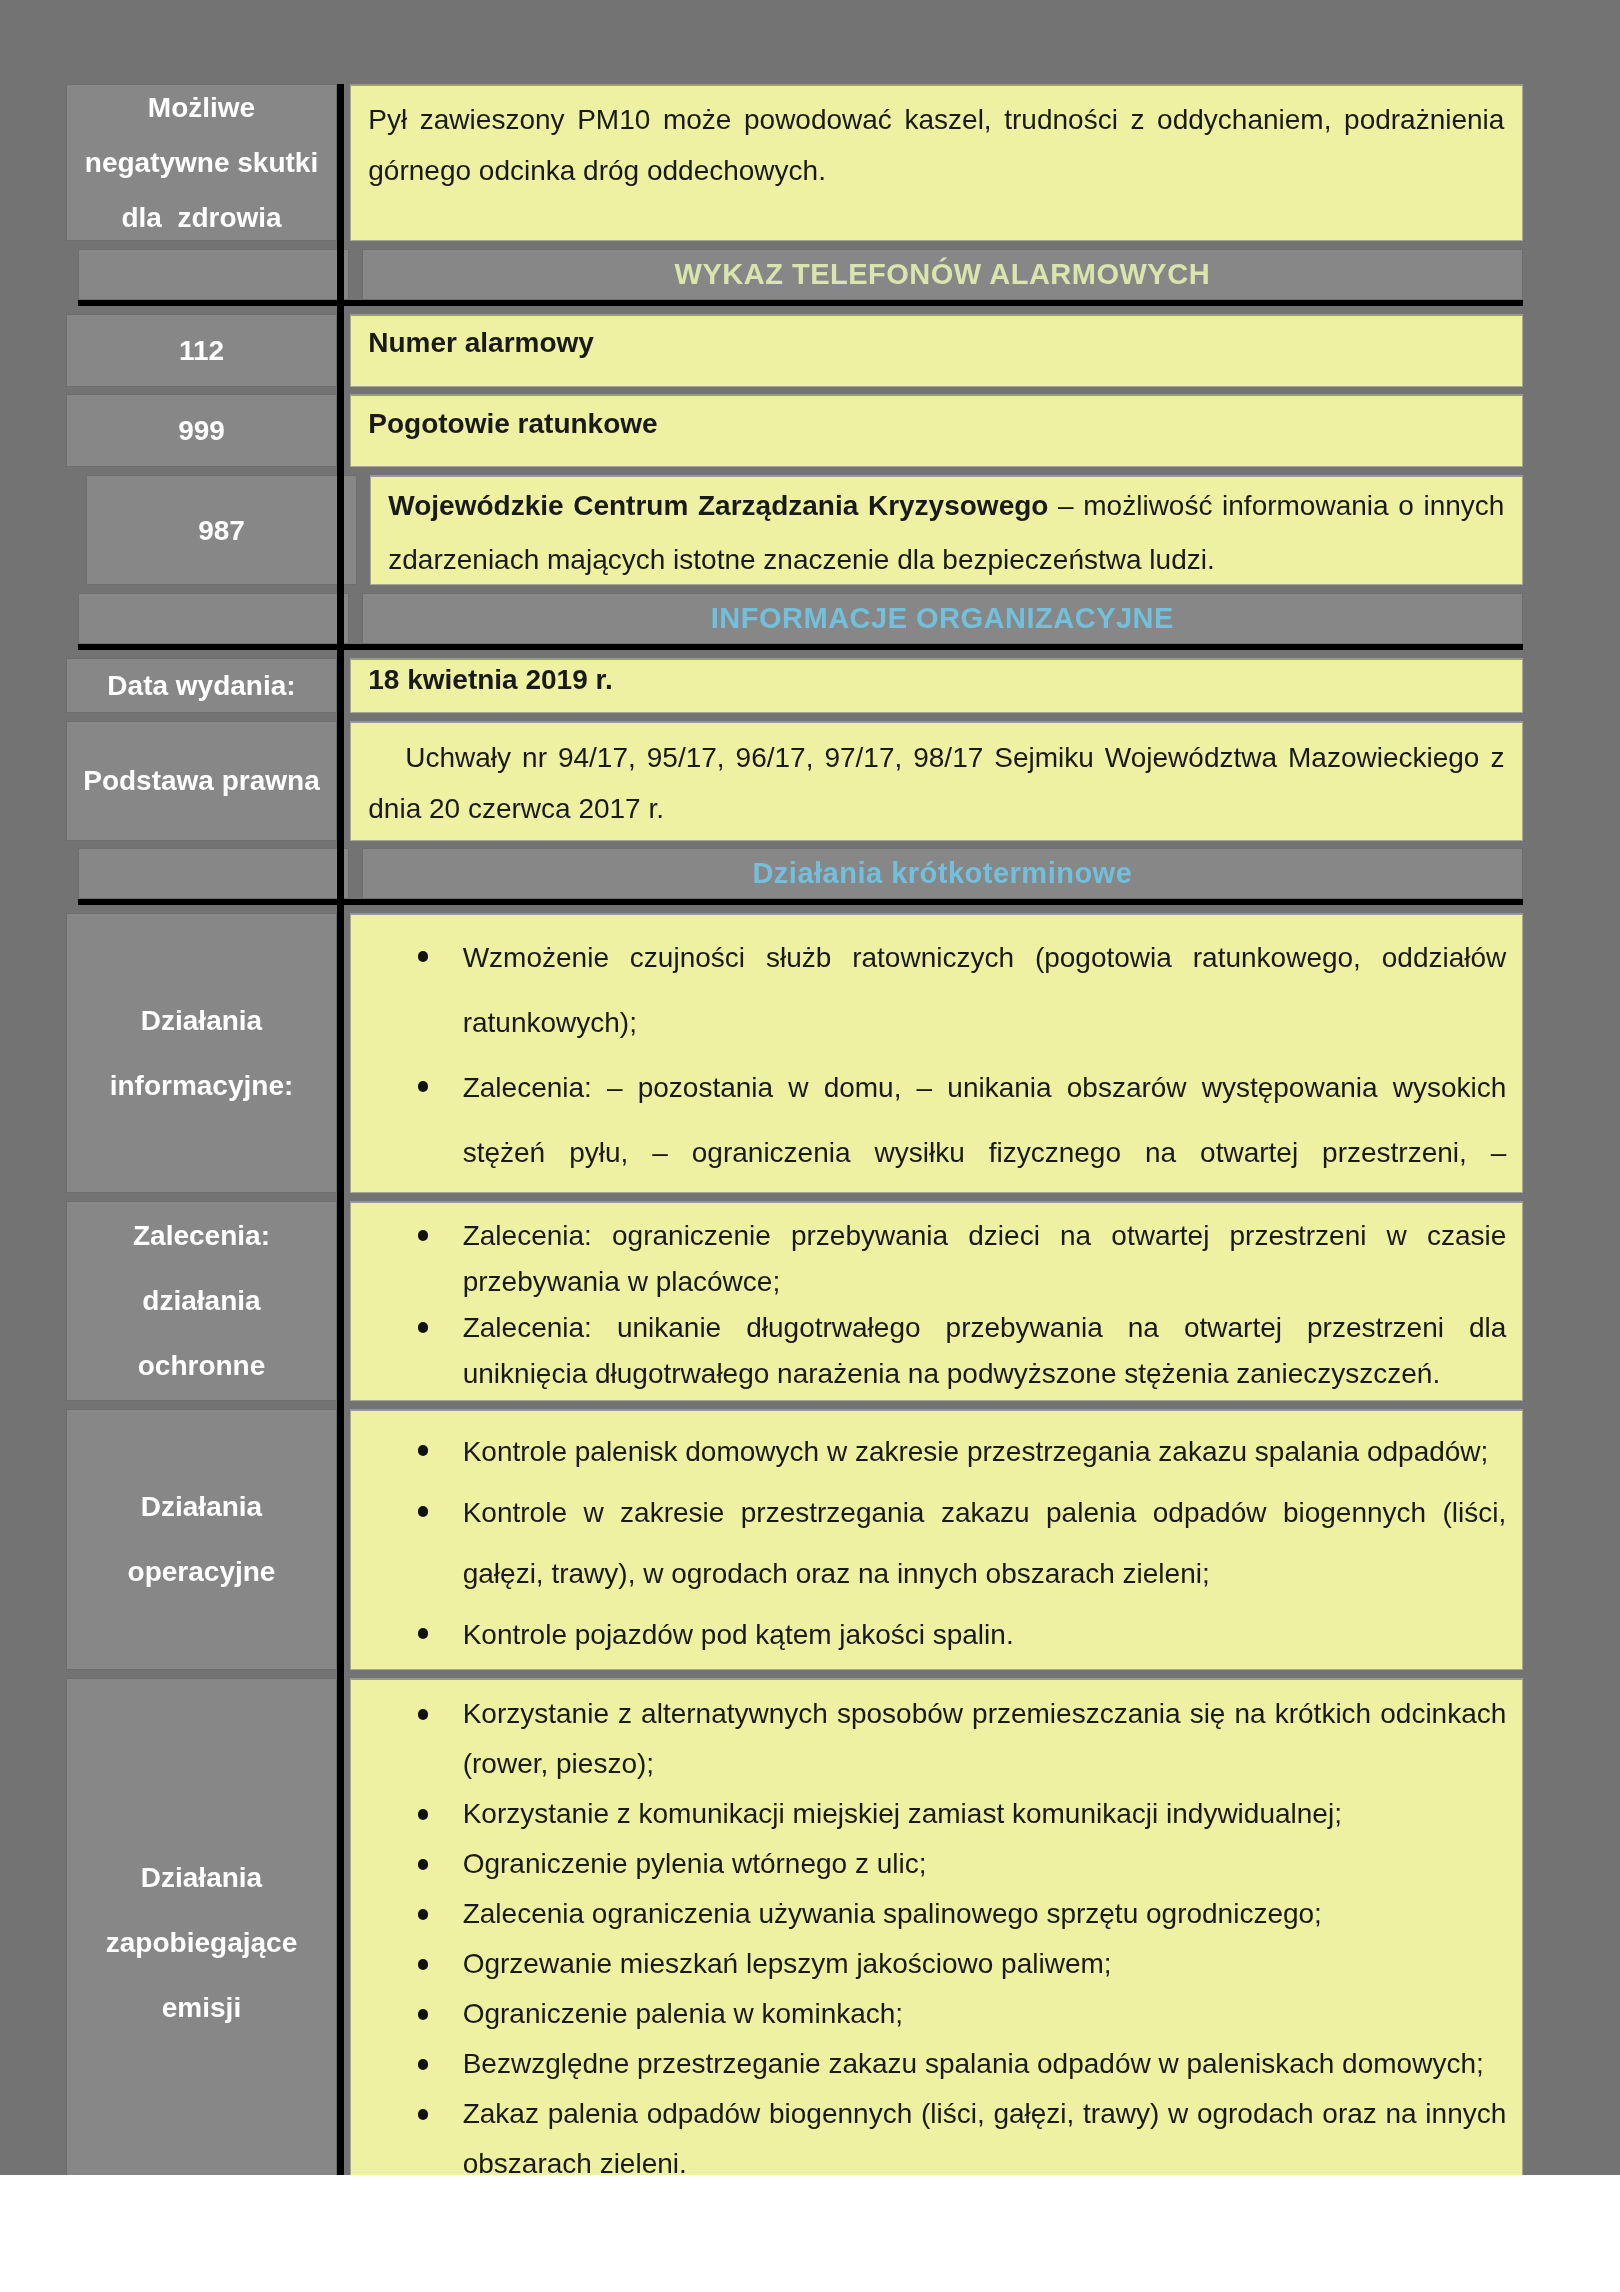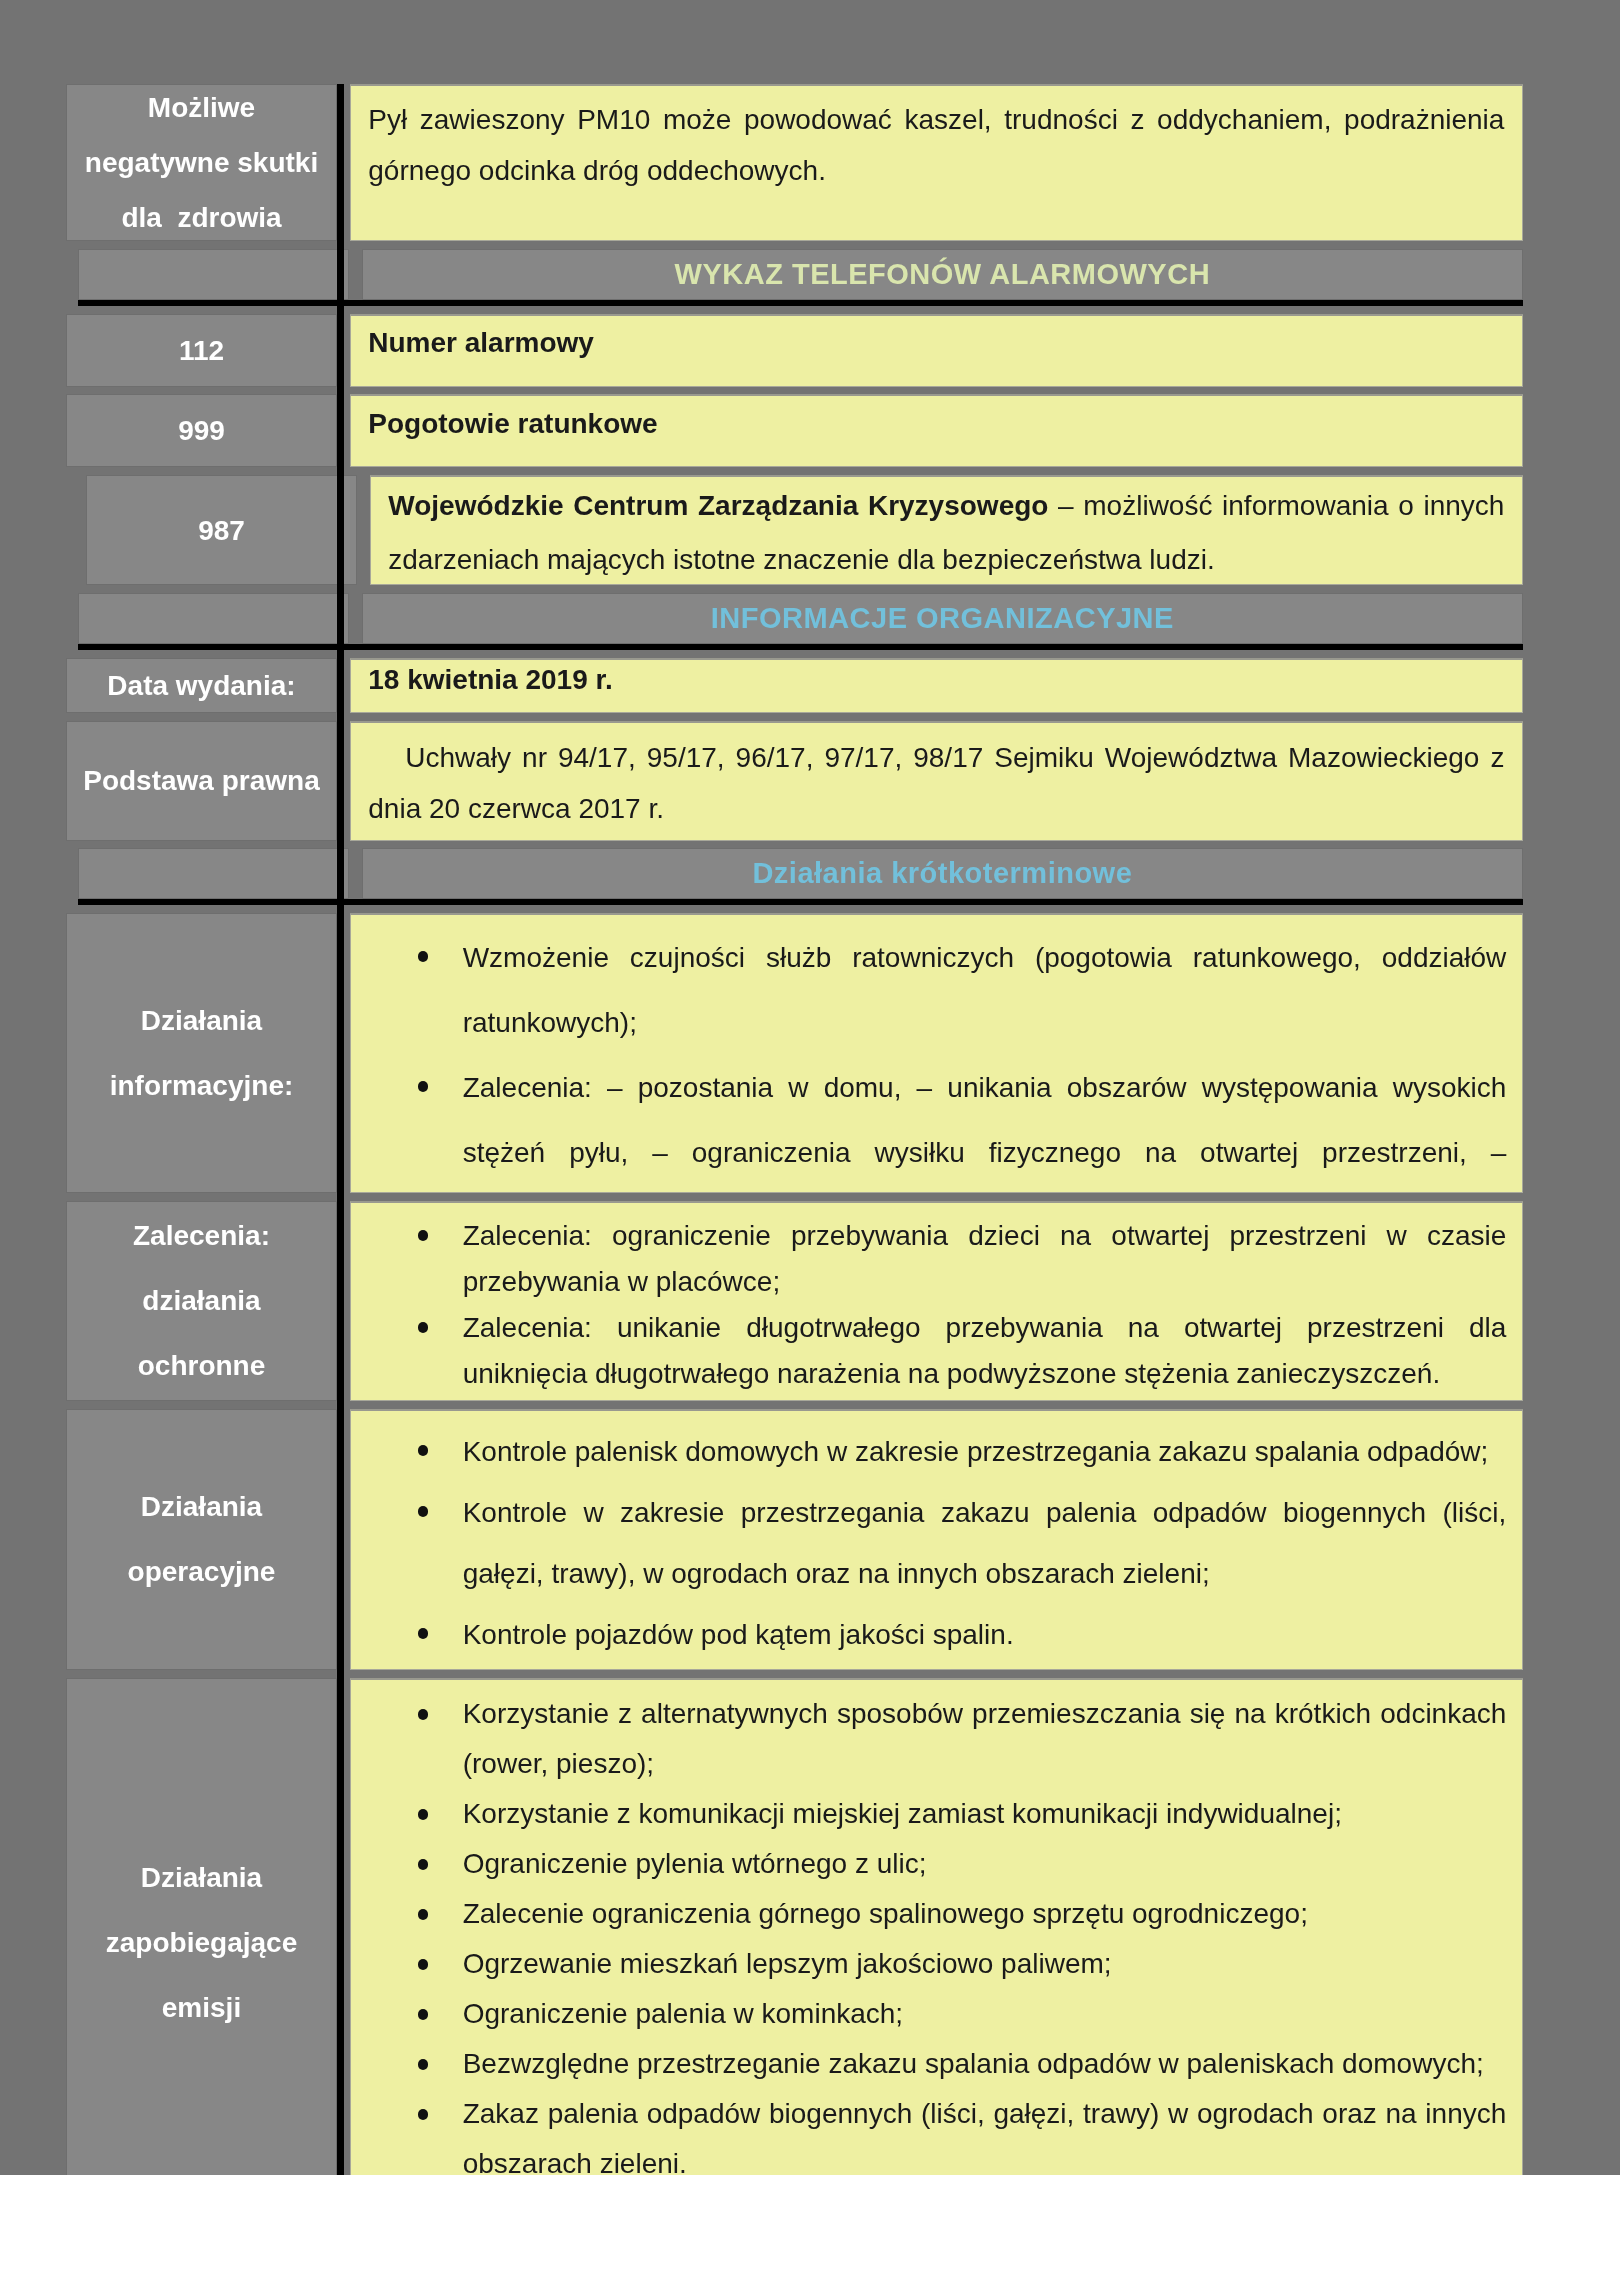--- a/index.html
+++ b/index.html
@@ -261,21 +261,21 @@
         <div class="bullet-item lh51">
             <span class="dot"></span>
             <span class="btxt">Korzystanie z komunikacji miejskiej zamiast komunikacji indywidualnej;</span>
           </div>
         <div class="bullet-item lh51">
             <span class="dot"></span>
             <span class="btxt">Ograniczenie pylenia wtórnego z ulic;</span>
           </div>
         <div class="bullet-item lh51">
             <span class="dot"></span>
-            <span class="btxt">Zalecenie ograniczenia górnego spalinowego sprzętu ogrodniczego;</span>
+            <span class="btxt">Zalecenia ograniczenia używania spalinowego sprzętu ogrodniczego;</span>
           </div>
         <div class="bullet-item lh51">
             <span class="dot"></span>
             <span class="btxt">Ogrzewanie mieszkań lepszym jakościowo paliwem;</span>
           </div>
         <div class="bullet-item lh51">
             <span class="dot"></span>
             <span class="btxt">Ograniczenie palenia w kominkach;</span>
           </div>
         <div class="bullet-item lh51">

